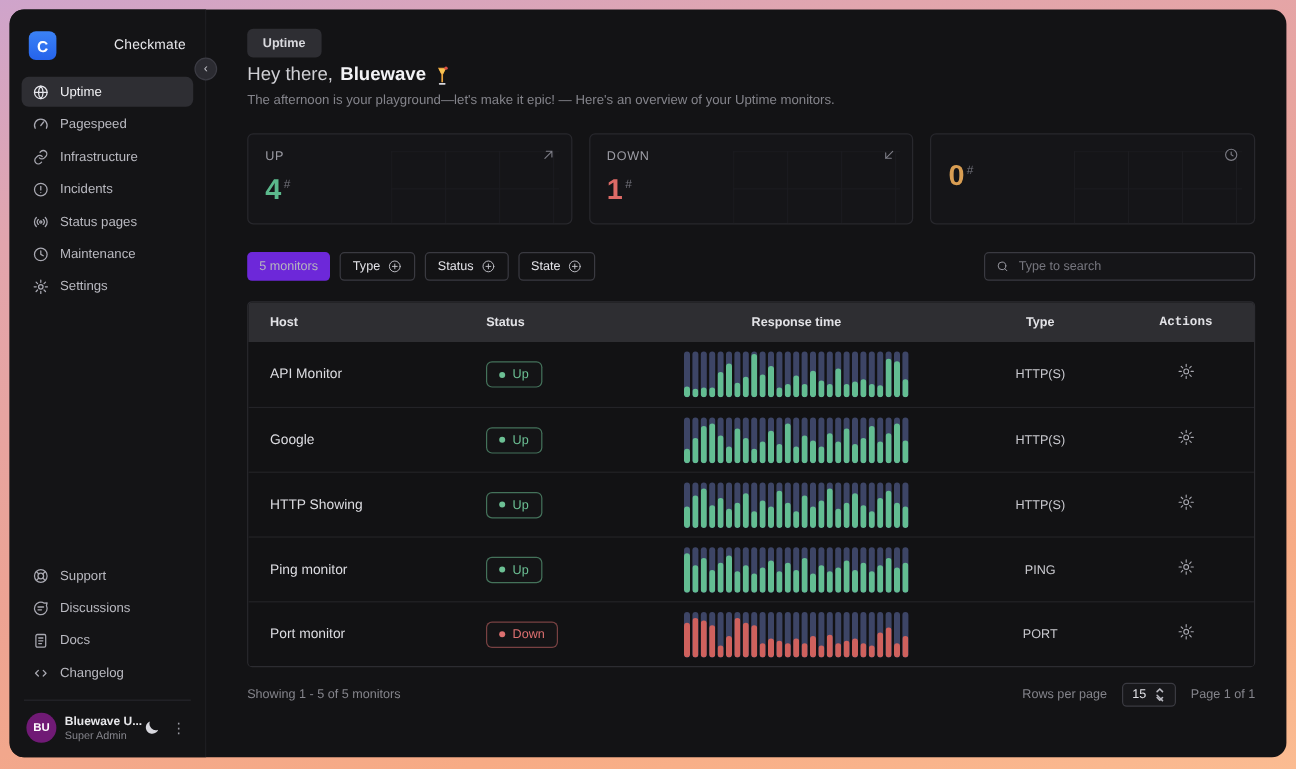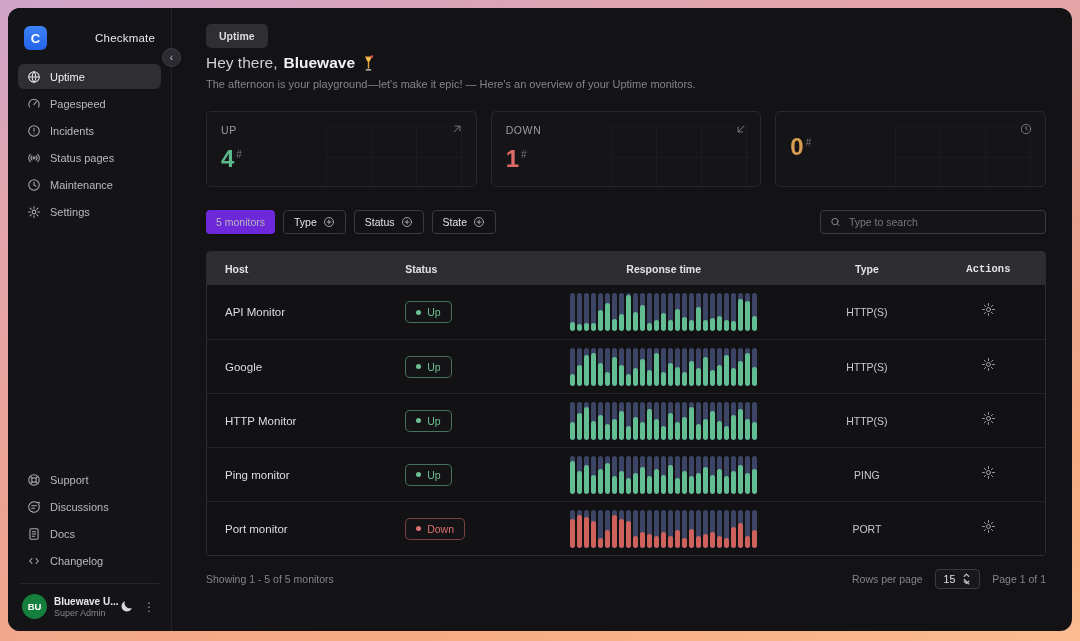--- a/index.html
+++ b/index.html
@@ -35,21 +35,21 @@
     color:#b9b9c0; font-size:11px; cursor:pointer;
   }
   .nav-item.active { background:#2e2e33; color:#f1f1f4; }
   .nav-item .ico { width:15px; height:15px; display:flex; align-items:center; justify-content:center; color:#a9a9b2; }
   .nav-item.active .ico { color:#e6e6ec; }
   .ico svg { width:14px; height:14px; stroke:currentColor; fill:none; stroke-width:1.8; stroke-linecap:round; stroke-linejoin:round; }
   .sidebar-spacer { flex:1; }
   .sidebar-divider { height:1px; background:#26262b; margin:10px 2px 8px 2px; }
   .user-row { display:flex; align-items:center; gap:7px; padding:2px 4px; }
   .avatar {
-    width:25px; height:25px; border-radius:50%; background:#15803d; color:#fff;
+    width:25px; height:25px; border-radius:50%; background:#701a75; color:#fff;
     font-size:9.5px; font-weight:bold; display:flex; align-items:center; justify-content:center; flex:0 0 25px;
   }
   .user-meta { flex:1; min-width:0; }
   .user-name { color:#e7e7ea; font-size:10px; font-weight:bold; white-space:nowrap; }
   .user-role { color:#85858c; font-size:9px; margin-top:1px; }
   .moon-btn, .dots-btn { color:#cfcfd6; cursor:pointer; display:flex; align-items:center; }
   .moon-btn svg { width:15px; height:15px; fill:#d8d8de; }
   .dots-btn { color:#9a9aa2; font-size:12px; letter-spacing:0; padding:0 2px; }
 
   
@@ -168,20 +168,29 @@
           <svg viewBox="0 0 24 24">
               <path d="M4 17a9 9 0 1116 0"></path>
               <path d="M12 13l4-5"></path>
             </svg>
         </span>
         <span>Pagespeed</span>
       </div>
       <div class="nav-item">
         <span class="ico">
           <svg viewBox="0 0 24 24">
+              <path d="M10 13a5 5 0 007.1 0l2-2a5 5 0 00-7.1-7.1l-1.1 1.1"></path>
+              <path d="M14 11a5 5 0 00-7.1 0l-2 2a5 5 0 007.1 7.1l1.1-1.1"></path>
+            </svg>
+        </span>
+        <span>Infrastructure</span>
+      </div>
+      <div class="nav-item">
+        <span class="ico">
+          <svg viewBox="0 0 24 24">
               <circle cx="12" cy="12" r="9"></circle>
               <path d="M12 7.5v5"></path>
               <path d="M12 16.2v.1"></path>
             </svg>
         </span>
         <span>Incidents</span>
       </div>
       <div class="nav-item">
         <span class="ico">
           <svg viewBox="0 0 24 24">
@@ -558,21 +567,21 @@
             </div>
           </div>
         <div class="cell c-type">HTTP(S)</div>
         <div class="cell c-actions"><span class="gear-btn"><svg viewBox="0 0 24 24">
                 <circle cx="12" cy="12" r="3.2"></circle>
                 <path d="M12 2.5v3M12 18.5v3M2.5 12h3M18.5 12h3M5.3 5.3l2.1 2.1M16.6 16.6l2.1 2.1M5.3 18.7l2.1-2.1M16.6 7.4l2.1-2.1"></path>
               </svg></span></div>
       </div>
 
       <div class="row">
-        <div class="cell c-host">HTTP Monitor</div>
+        <div class="cell c-host">HTTP Showing</div>
         <div class="cell c-status"><span class="badge up">
               <span class="dot"></span>
               <span>Up</span>
             </span></div>
         <div class="cell c-resp">
             <div class="bars">
               <span class="bar" style="background: rgb(61, 69, 102);">
                 <i style="height: 45%; background: rgb(99, 189, 146);"></i>
               </span>
               <span class="bar" style="background: rgb(61, 69, 102);">

